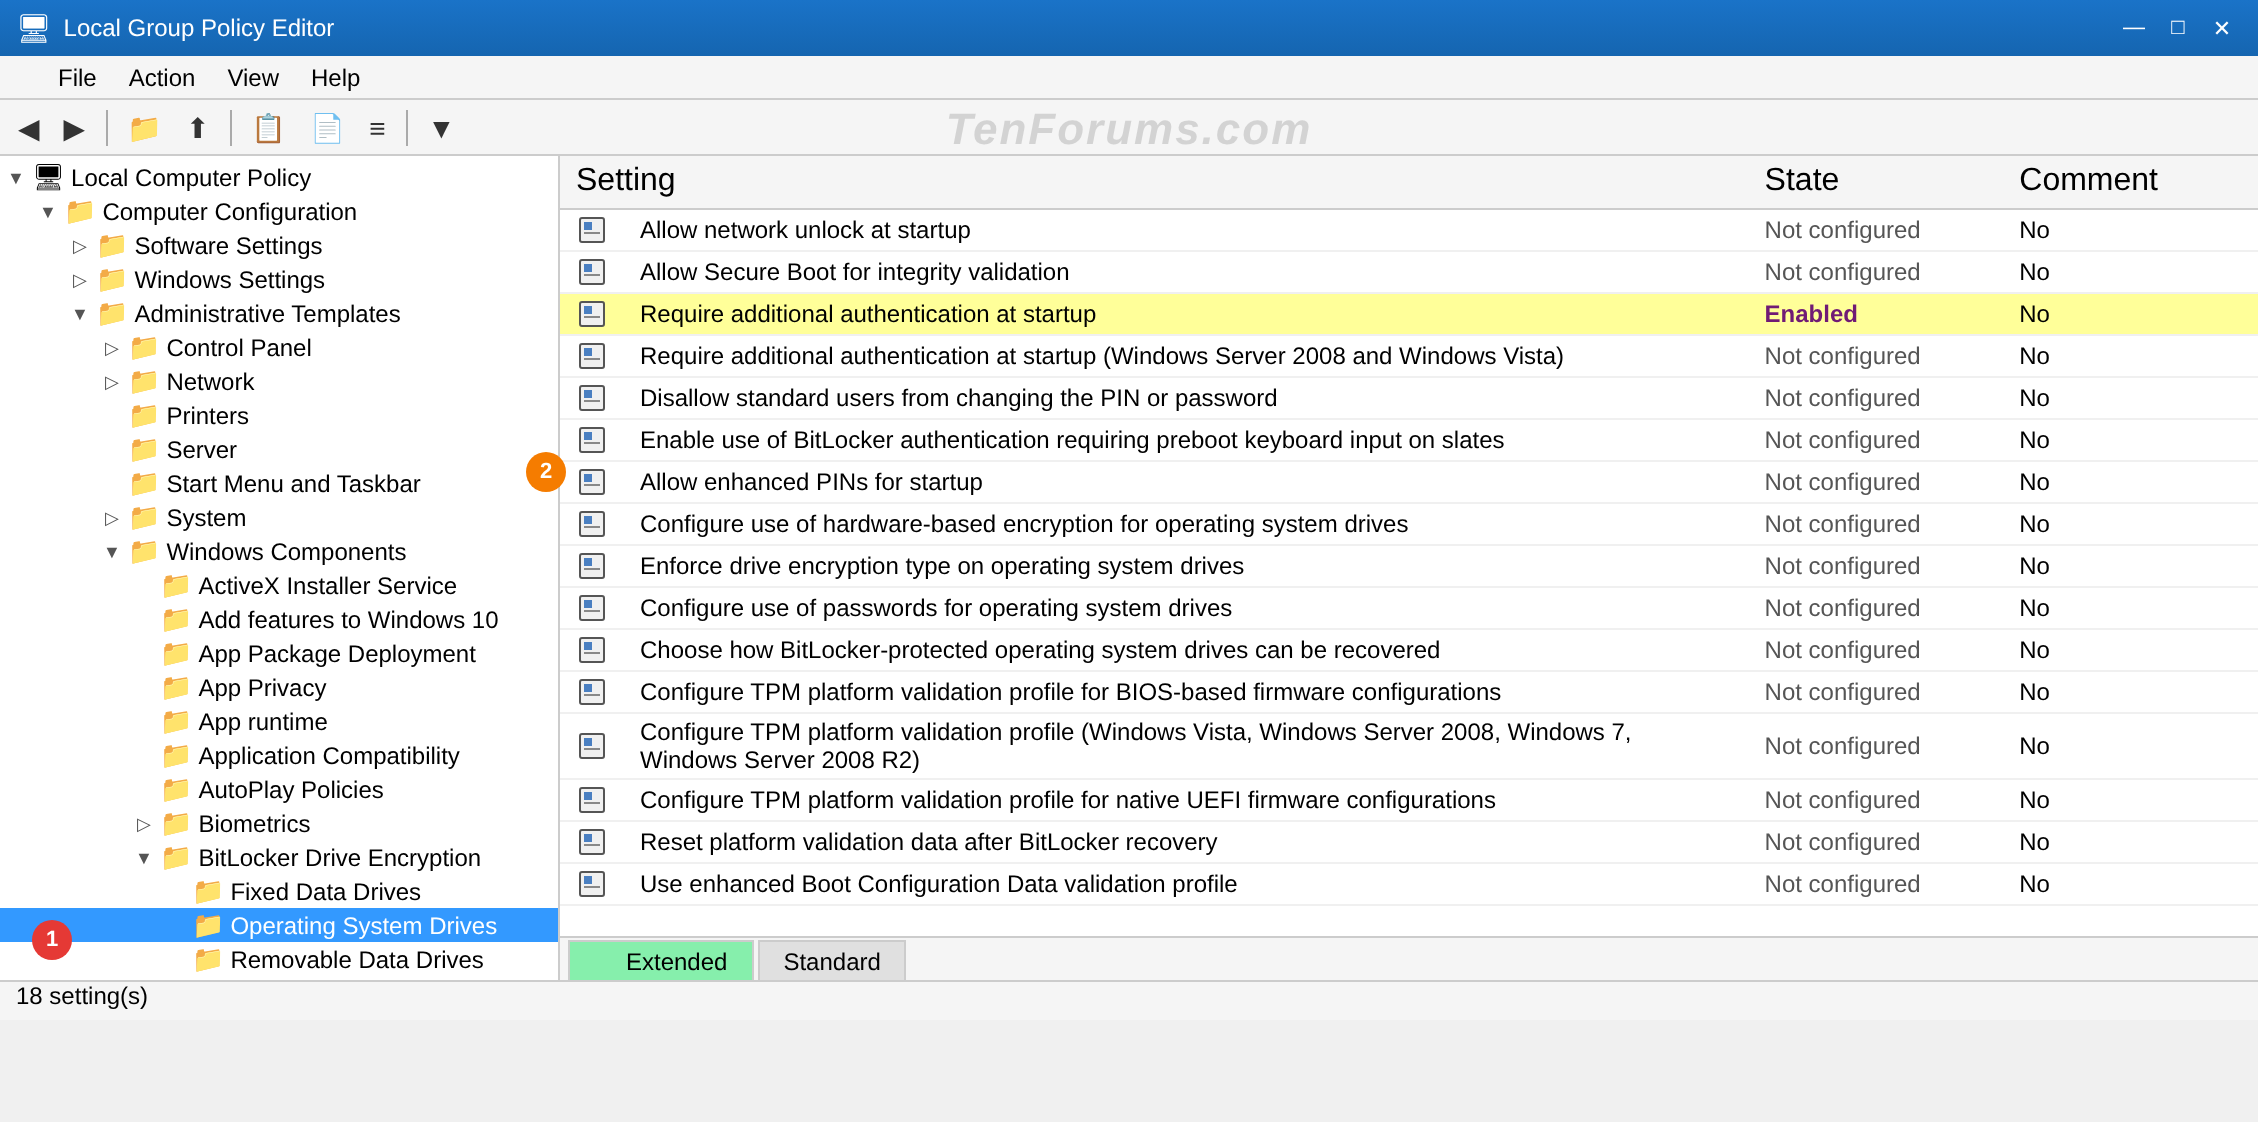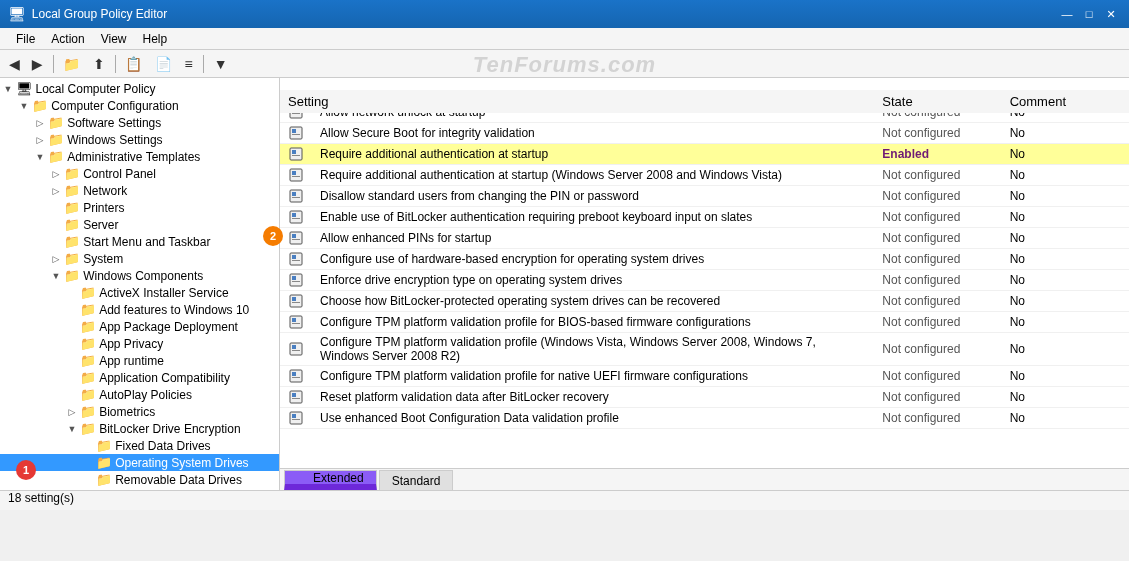--- a/index.html
+++ b/index.html
@@ -25,21 +25,21 @@
       font-size: 11px; display: flex; align-items: center; justify-content: center;
     }
 
     
     .menu-bar {
       background: #f5f5f5;
       border-bottom: 1px solid #ccc;
       height: 22px;
       display: flex;
       align-items: center;
-      padding: 0 8px;
+      padding: 0 21px;
     }
     .menu-item {
       padding: 2px 8px;
       cursor: pointer;
       font-size: 12px;
     }
 
     
     .toolbar {
       background: #f5f5f5;
@@ -133,23 +133,23 @@
     table {
       width: 100%;
       border-collapse: collapse;
     }
     thead th {
       background: #f5f5f5;
       border-bottom: 1px solid #ccc;
       padding: 4px 8px;
       text-align: left;
       font-weight: normal;
-      font-size: 13px;
+      font-size: 16px;
       position: sticky;
-      top: 12px;
+      top: 0;
       z-index: 10;
     }
     thead th.col-setting { width: 70%; }
     thead th.col-state { width: 15%; }
     thead th.col-comment { width: 15%; }
 
     tbody tr { border-bottom: 1px solid #f0f0f0; }
     tbody tr.highlighted { background: #ffff99; }
     tbody td {
       padding: 2px 8px;
@@ -182,22 +182,22 @@
       border-bottom: none;
       background: #e0e0e0;
       margin-right: 2px;
       cursor: pointer;
       font-size: 12px;
       height: 20px;
       display: flex;
       align-items: center;
     }
     .tab.active {
-      background: #8b5cf6;
-      border-bottom: 7px solid #6d28d9;
+      background: #86efac;
+      border-bottom: 1px solid #6d28d9;
       margin-bottom: -1px;
       height: 21px;
       padding-left: 28px;
     }
 
     
     .status-bar {
       background: #f5f5f5;
       border-top: 1px solid #ccc;
       height: 20px;
@@ -662,20 +662,36 @@
             <tr>
               <td>
                 <div class="setting-cell">
       <span class="setting-icon">
         <svg viewBox="0 0 14 14" fill="none" xmlns="http://www.w3.org/2000/svg">
           <rect x="1" y="1" width="12" height="12" rx="1" stroke="#555" stroke-width="1" fill="#f0f0f0"></rect>
           <rect x="3" y="3" width="4" height="4" fill="#4a7fc1"></rect>
           <rect x="3" y="8" width="8" height="1" fill="#888"></rect>
         </svg>
       </span>
+      <span>Configure use of passwords for operating system drives</span>
+    </div>
+              </td>
+              <td class="col-state not-configured">Not configured</td>
+              <td>No</td>
+            </tr>
+            <tr>
+              <td>
+                <div class="setting-cell">
+      <span class="setting-icon">
+        <svg viewBox="0 0 14 14" fill="none" xmlns="http://www.w3.org/2000/svg">
+          <rect x="1" y="1" width="12" height="12" rx="1" stroke="#555" stroke-width="1" fill="#f0f0f0"></rect>
+          <rect x="3" y="3" width="4" height="4" fill="#4a7fc1"></rect>
+          <rect x="3" y="8" width="8" height="1" fill="#888"></rect>
+        </svg>
+      </span>
       <span>Choose how BitLocker-protected operating system drives can be recovered</span>
     </div>
               </td>
               <td class="col-state not-configured">Not configured</td>
               <td>No</td>
             </tr>
             <tr>
               <td>
                 <div class="setting-cell">
       <span class="setting-icon">

